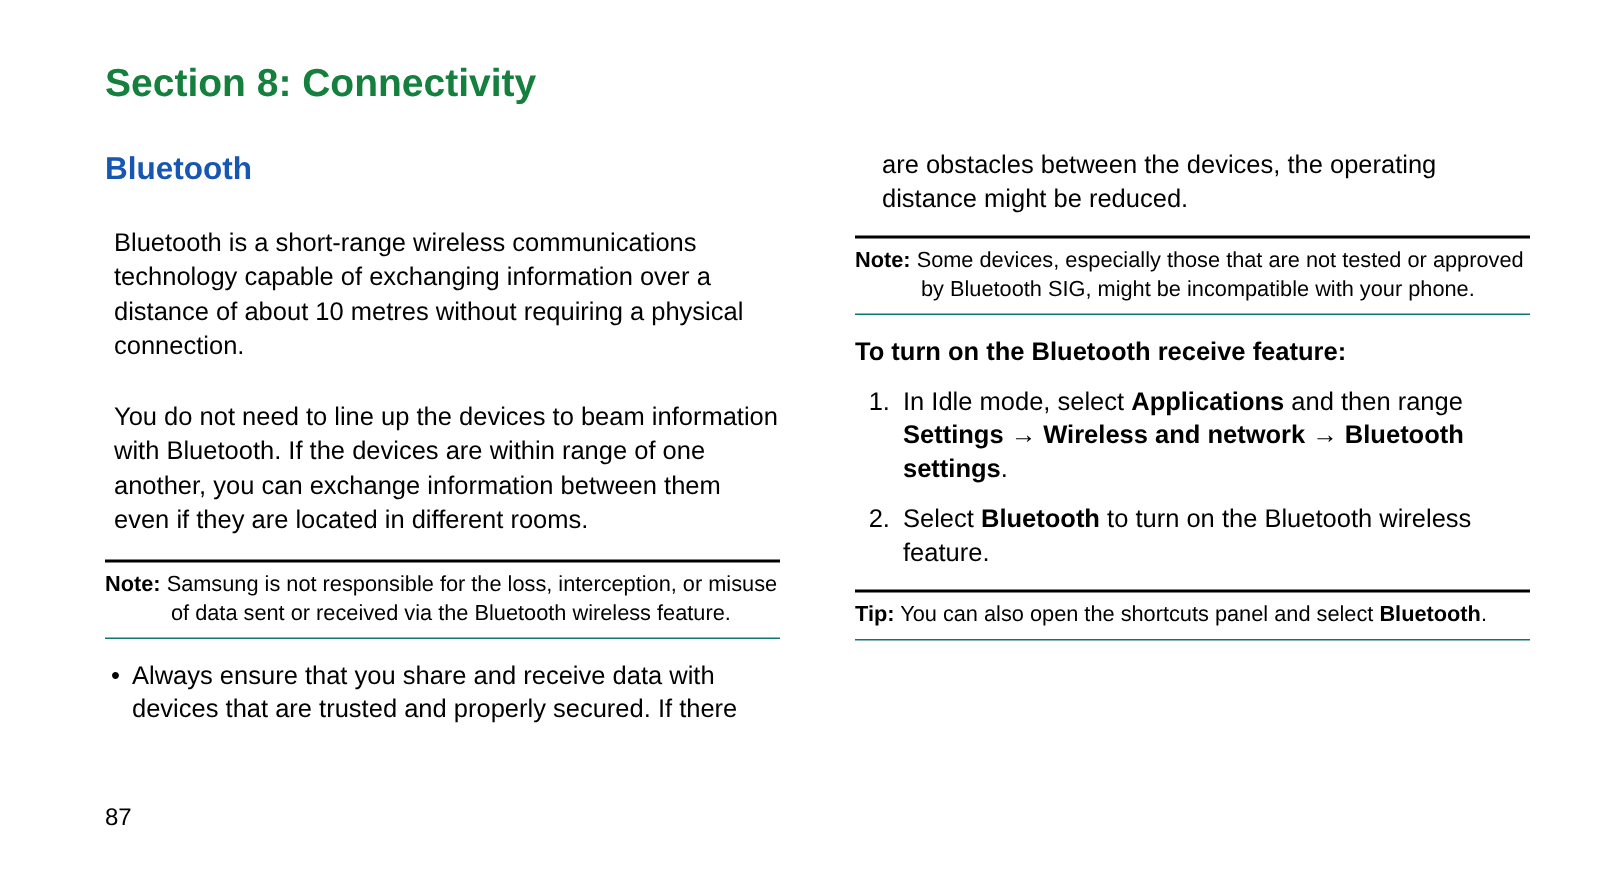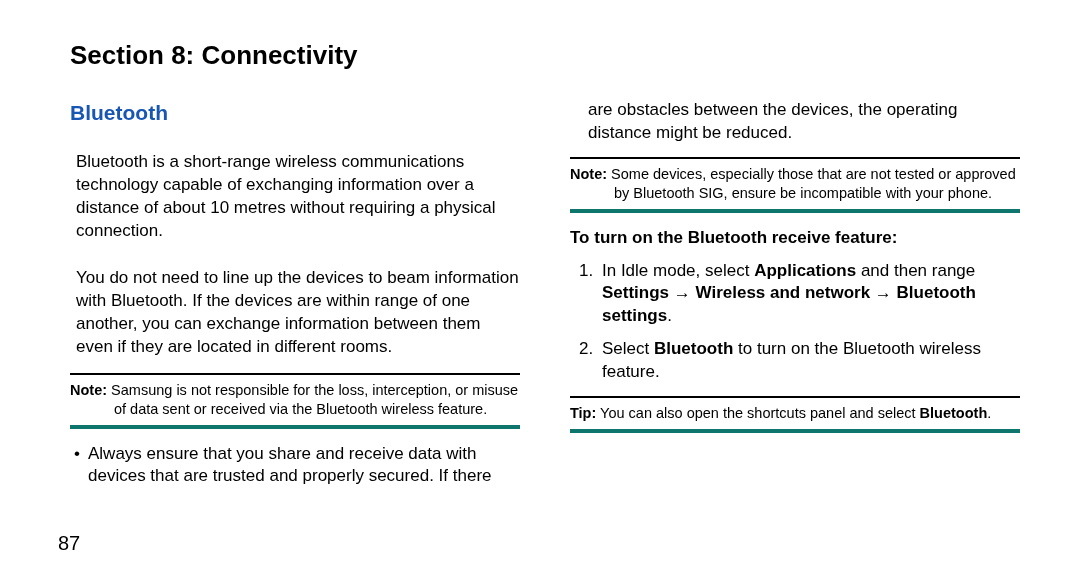--- a/index.html
+++ b/index.html
@@ -14,21 +14,21 @@
   .page {
     box-sizing: border-box;
     width: 1080px;
     height: 585px;
     padding: 40px 60px 20px 70px;
     position: relative;
   }
   .section-title {
     font-size: 26px;
     font-weight: bold;
-    color: #000000;
+    color: #15803d;
     margin: 0 0 28px 0;
   }
   .columns {
     column-count: 2;
     column-gap: 50px;
     column-fill: auto;
     height: 430px;
     font-size: 17px;
     line-height: 1.35;
   }
@@ -40,21 +40,21 @@
   }
   p {
     margin: 0 0 14px 0;
   }
   .indent {
     margin-left: 6px;
     margin-top: 24px;
   }
   .note-block {
     border-top: 2px solid #000;
-    border-bottom: 4px solid #0f766e;
+    border-bottom: 1px solid #0f766e;
     padding: 6px 0 6px 0;
     font-size: 14.5px;
     line-height: 1.3;
     margin: 8px 0 14px 0;
   }
   .note-block .label {
     font-weight: bold;
   }
   .note-body {
     padding-left: 44px;
@@ -82,23 +82,23 @@
   }
   ol.steps li {
     padding-left: 4px;
     margin-bottom: 10px;
   }
   .bold {
     font-weight: bold;
   }
   .page-no {
     position: absolute;
-    left: 58px;
+    left: 70px;
     bottom: 30px;
-    font-size: 20px;
+    font-size: 16px;
   }
   
   .no-break { break-inside: avoid; }
 </style>
 </head>
 <body>
 
 <div class="page">
 
   <h1 class="section-title">Section 8: Connectivity</h1>
@@ -115,21 +115,21 @@
       <span class="label">Note:</span>
       <span>Samsung is not responsible for the loss, interception, or misuse</span>
       <span class="note-body">of data sent or received via the Bluetooth wireless feature.</span>
     </div>
 
     <div class="bullet">Always ensure that you share and receive data with devices that are trusted and properly secured. If there are obstacles between the devices, the operating distance might be reduced.</div>
 
     <div class="note-block no-break">
       <span class="label">Note:</span>
       <span>Some devices, especially those that are not tested or approved</span>
-      <span class="note-body">by Bluetooth SIG, ensure be incompatible with your phone.</span>
+      <span class="note-body">by Bluetooth SIG, might be incompatible with your phone.</span>
     </div>
 
     <div class="step-heading">To turn on the Bluetooth receive feature:</div>
 
     <ol class="steps no-break">
       <li>
         <span>In Idle mode, select </span><span class="bold">Applications</span><span> and then range </span><span class="bold">Settings → Wireless and network → Bluetooth settings</span><span>.</span>
       </li>
       <li>
         <span>Select </span><span class="bold">Bluetooth</span><span> to turn on the Bluetooth wireless feature.</span>

